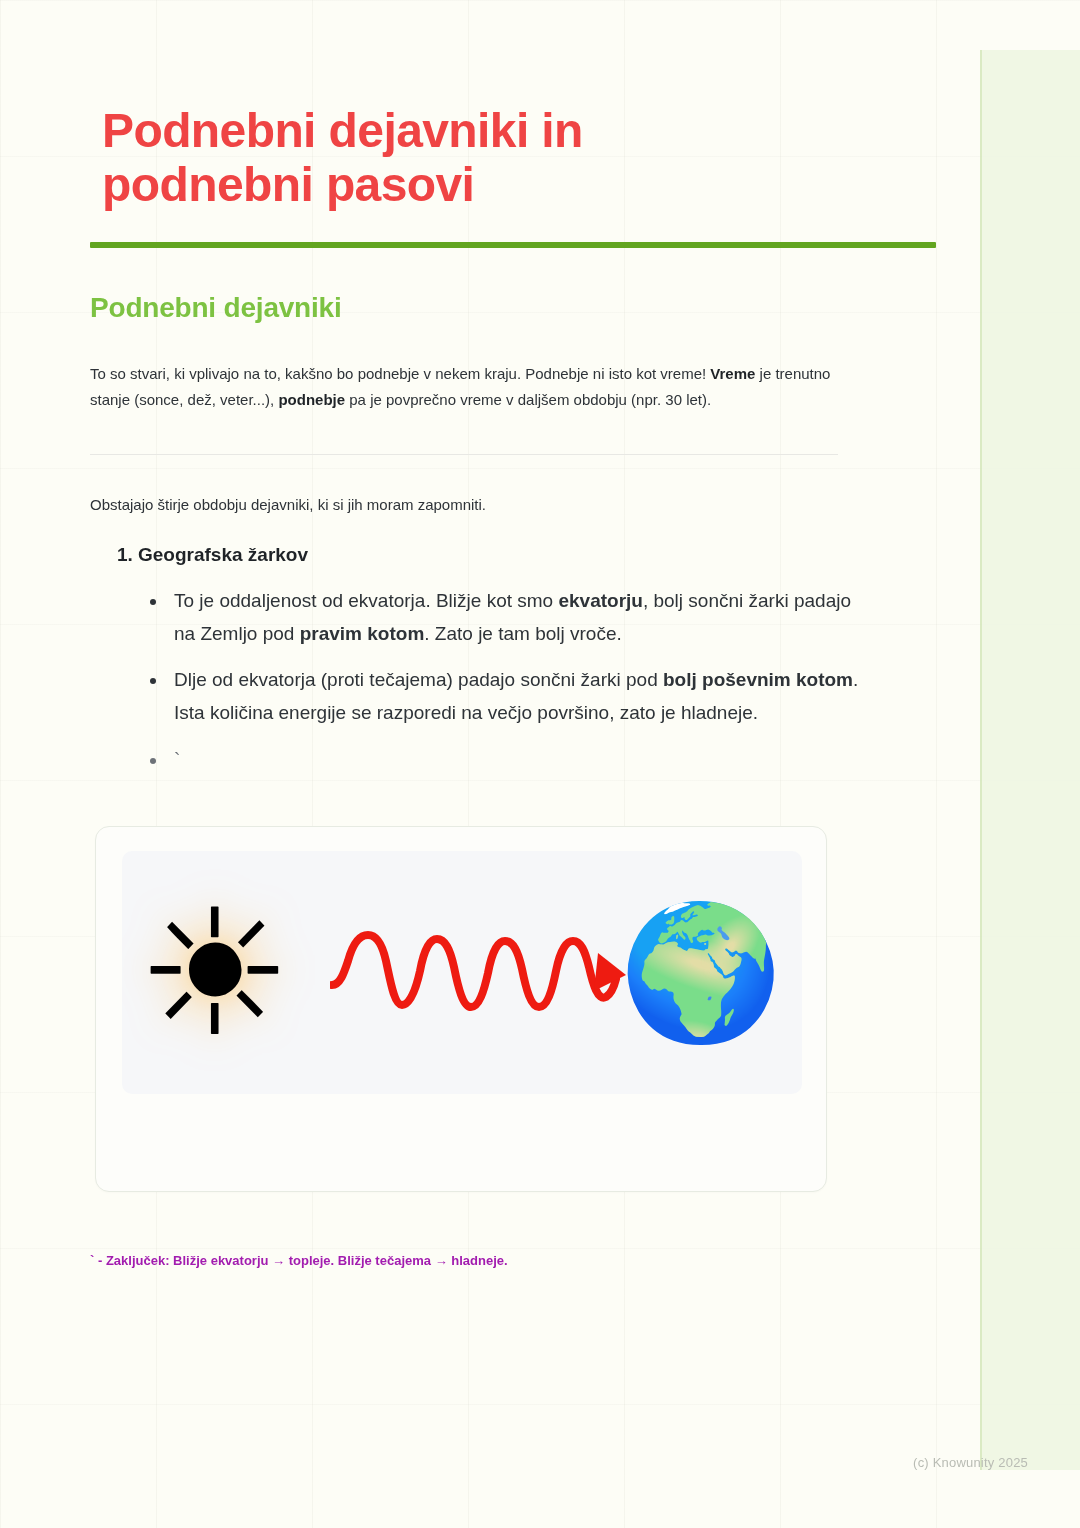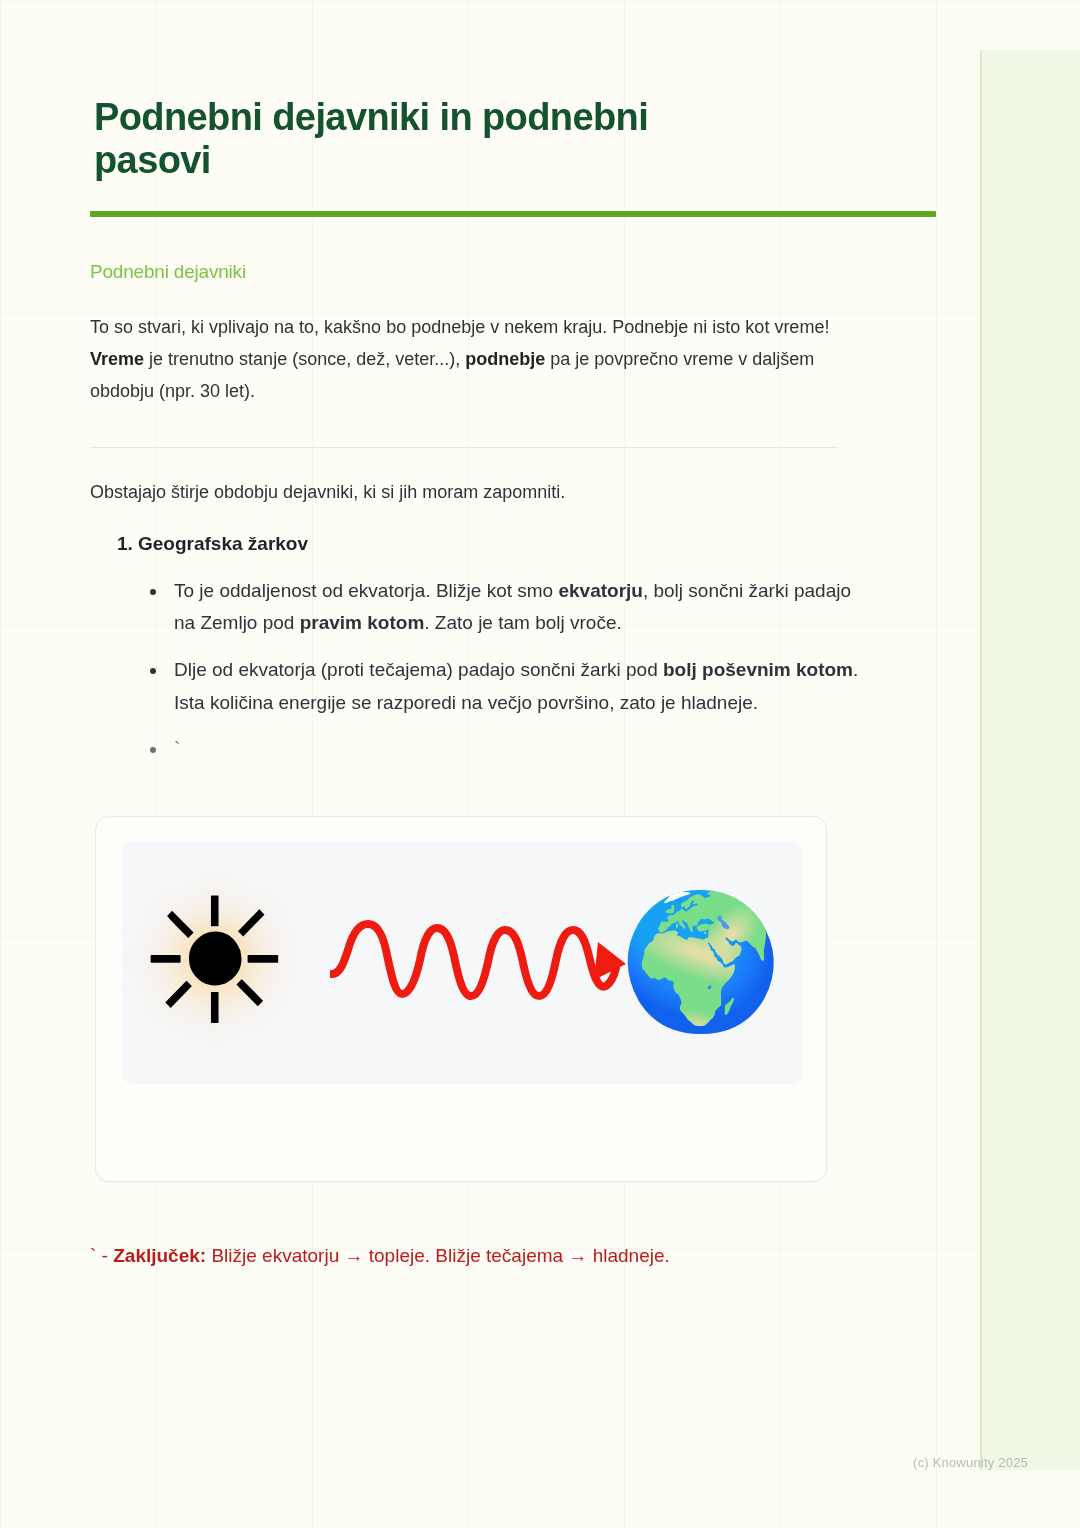--- a/index.html
+++ b/index.html
@@ -48,50 +48,50 @@
     padding: 92px 0 0 0;
   }
 
   .content {
     margin-left: 90px;
     width: 760px;
   }
 
   
   h1.doc-title {
-    margin: 4px;
-    font-size: 38px;
+    margin: 12px;
+    font-size: 48px;
     line-height: 1.12;
     font-weight: 700;
-    color: #14532d;
+    color: #ef4444;
     letter-spacing: -0.6px;
     width: 640px;
   }
 
   .title-rule {
     margin-top: 30px;
     width: 846px;
     height: 6px;
     background: #62a520;
     border-radius: 1px;
   }
 
   
   h2.section-heading {
     margin: 44px 0 0 0;
-    font-size: 19px;
-    font-weight: 400;
+    font-size: 28px;
+    font-weight: 700;
     color: #7dc242;
     letter-spacing: -0.2px;
   }
 
   
   p.body-text {
-    margin: 28px 0 0 0;
-    font-size: 18px;
+    margin: 37px 0 0 0;
+    font-size: 15px;
     line-height: 1.78;
     color: #2e3338;
     width: 748px;
   }
 
   p.body-text b, .bold { font-weight: 700; color: #1f2327; }
 
   hr.divider {
     margin: 40px 0 0 0;
     width: 748px;
@@ -182,24 +182,25 @@
     margin-top: 28px;
     text-align: center;
     font-style: italic;
     font-size: 19px;
     color: #71767c;
   }
 
   
   p.conclusion {
     margin: 58px 0 0 0;
-    font-size: 19px;
+    font-size: 13px;
     line-height: 1.7;
-    color: #b91c1c;
+    color: #a21caf;
     width: 800px;
+    font-weight: bold;
   }
 
   .watermark {
     position: absolute;
     right: 52px;
     bottom: 58px;
     font-size: 13px;
     color: #b9bcb4;
     letter-spacing: .2px;
     z-index: 3;

